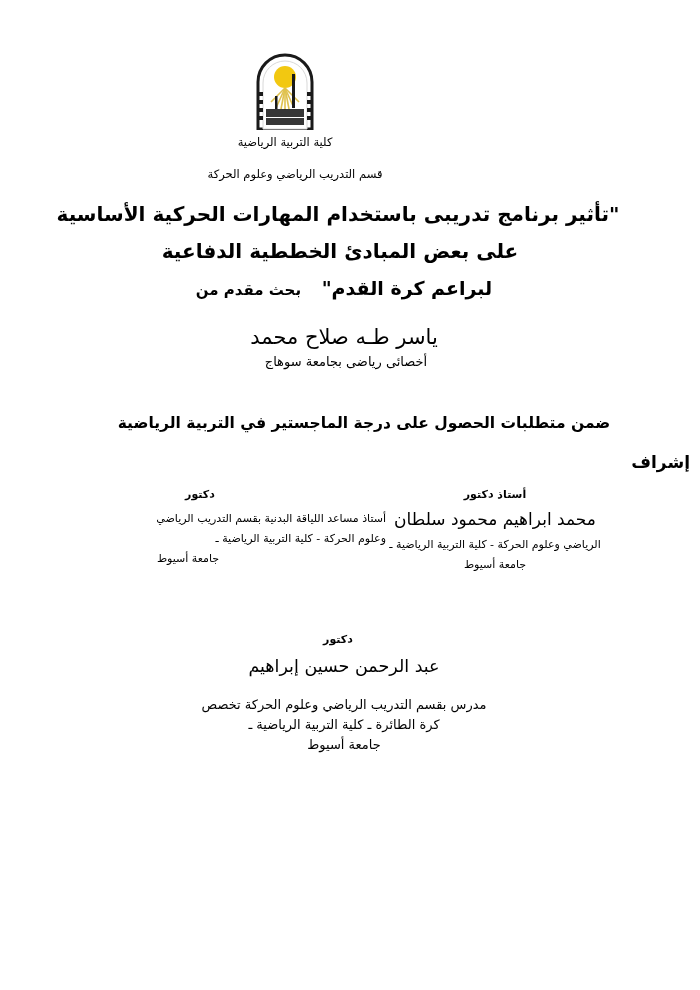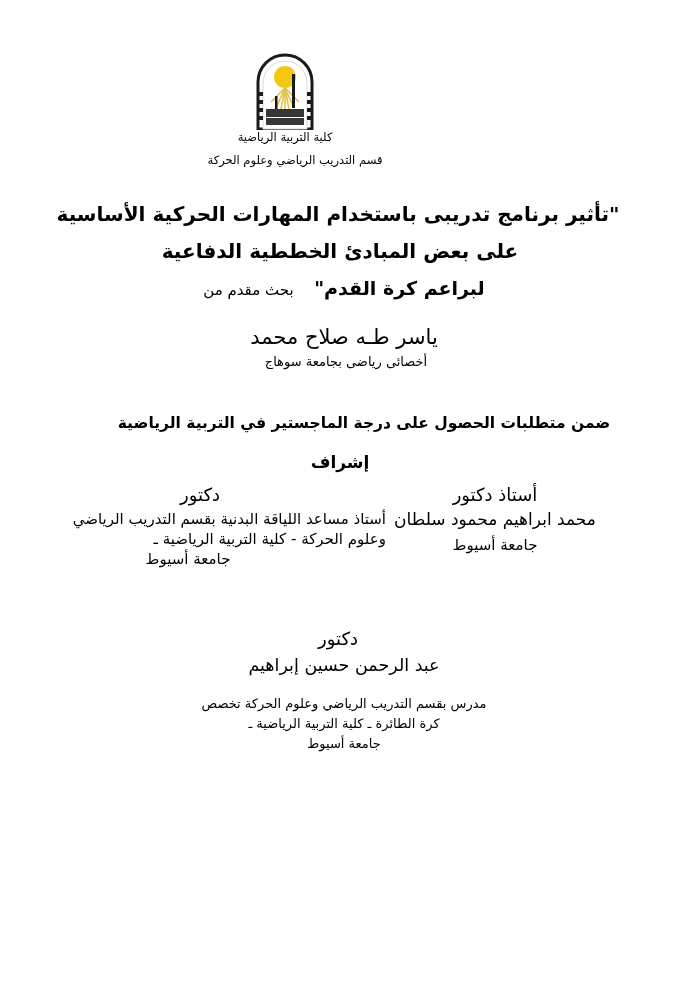--- a/index.html
+++ b/index.html
@@ -41,30 +41,31 @@
   }
   .crest {
     width: 62px;
     height: 78px;
     margin: 0 auto;
     position: relative;
   }
   .crest svg { display: block; }
 
   .faculty-line {
+    margin-top: 5px;
     font-size: 11.5px;
     line-height: 14px;
     white-space: nowrap;
     font-family: "DejaVu Sans", "Liberation Sans", sans-serif;
   }
 
   
   .dept-line {
     position: absolute;
-    top: 152px;
+    top: 166px;
     left: 0;
     width: 700px;
     text-align: center;
     font-size: 11.5px;
     line-height: 16px;
   }
   .dept-shift { display: inline-block; transform: translateX(-55px); }
 
   
   .title {
@@ -77,21 +78,21 @@
     font-size: 20px;
     line-height: 37px;
     letter-spacing: 0;
   }
   .title .t-line { display: block; white-space: nowrap; }
   .title .t-line.l1 { transform: translateX(-12px); }
   .title .t-line.l2 { transform: translateX(-10px); }
   .title .t-line.l3 { transform: translateX(-6px); font-size: 19px; }
   .title .sub-inline {
     font-size: 15px;
-    font-weight: normal;
+    font-weight: bold;
     padding-right: 14px;
   }
 
   
   .researcher {
     position: absolute;
     top: 322px;
     left: 0;
     width: 700px;
     text-align: center;
@@ -122,21 +123,21 @@
     white-space: nowrap;
   }
   .degree span { display: inline-block; transform: translateX(-2px); }
 
   
   .supervision-heading {
     position: absolute;
     top: 450px;
     left: 0;
     width: 700px;
-    text-align: center;
+    text-align: right;
     font-weight: bold;
     font-size: 17px;
     line-height: 24px;
   }
   .supervision-heading span { display: inline-block; transform: translateX(-10px); }
 
   
   .sup-row {
     position: absolute;
     top: 484px;
@@ -146,32 +147,32 @@
   }
   .sup-col {
     position: absolute;
     top: 0;
     text-align: center;
   }
   .sup-col.right { right: 60px; width: 290px; }
   .sup-col.left  { right: 350px; width: 300px; }
 
   .sup-rank {
-    font-weight: normal;
-    font-size: 18px;
+    font-weight: bold;
+    font-size: 11px;
     line-height: 22px;
   }
   .sup-name {
     font-size: 16.5px;
     line-height: 26px;
     white-space: nowrap;
   }
   .sup-name.big { font-size: 17px; }
   .sup-desc {
-    font-size: 15px;
+    font-size: 11px;
     line-height: 20px;
     margin-top: 3px;
   }
   .sup-desc .d-line { display: block; white-space: nowrap; }
 
   
   .sup-col.left .sup-desc {
     width: 300px;
     position: relative;
   }
@@ -288,20 +289,21 @@
   <div class="supervision-heading">
     <span>إشراف</span>
   </div>
 
   <div class="sup-row">
 
     <div class="sup-col right">
       <div class="sup-rank">أستاذ دكتور</div>
       <div class="sup-name big">محمد ابراهيم محمود سلطان</div>
       <div class="sup-desc">
+        <span class="d-line r2">الرياضي وعلوم الحركة - كلية التربية الرياضية ـ</span>
         <span class="d-line r3">جامعة أسيوط</span>
       </div>
     </div>
 
     <div class="sup-col left">
       <div class="sup-rank">دكتور</div>
       <div class="sup-desc">
         <span class="d-line clip1">أستاذ مساعد اللياقة البدنية بقسم التدريب الرياضي</span>
         <span class="d-line clip2">وعلوم الحركة - كلية التربية الرياضية ـ</span>
         <span class="d-line clip3">جامعة أسيوط</span>

